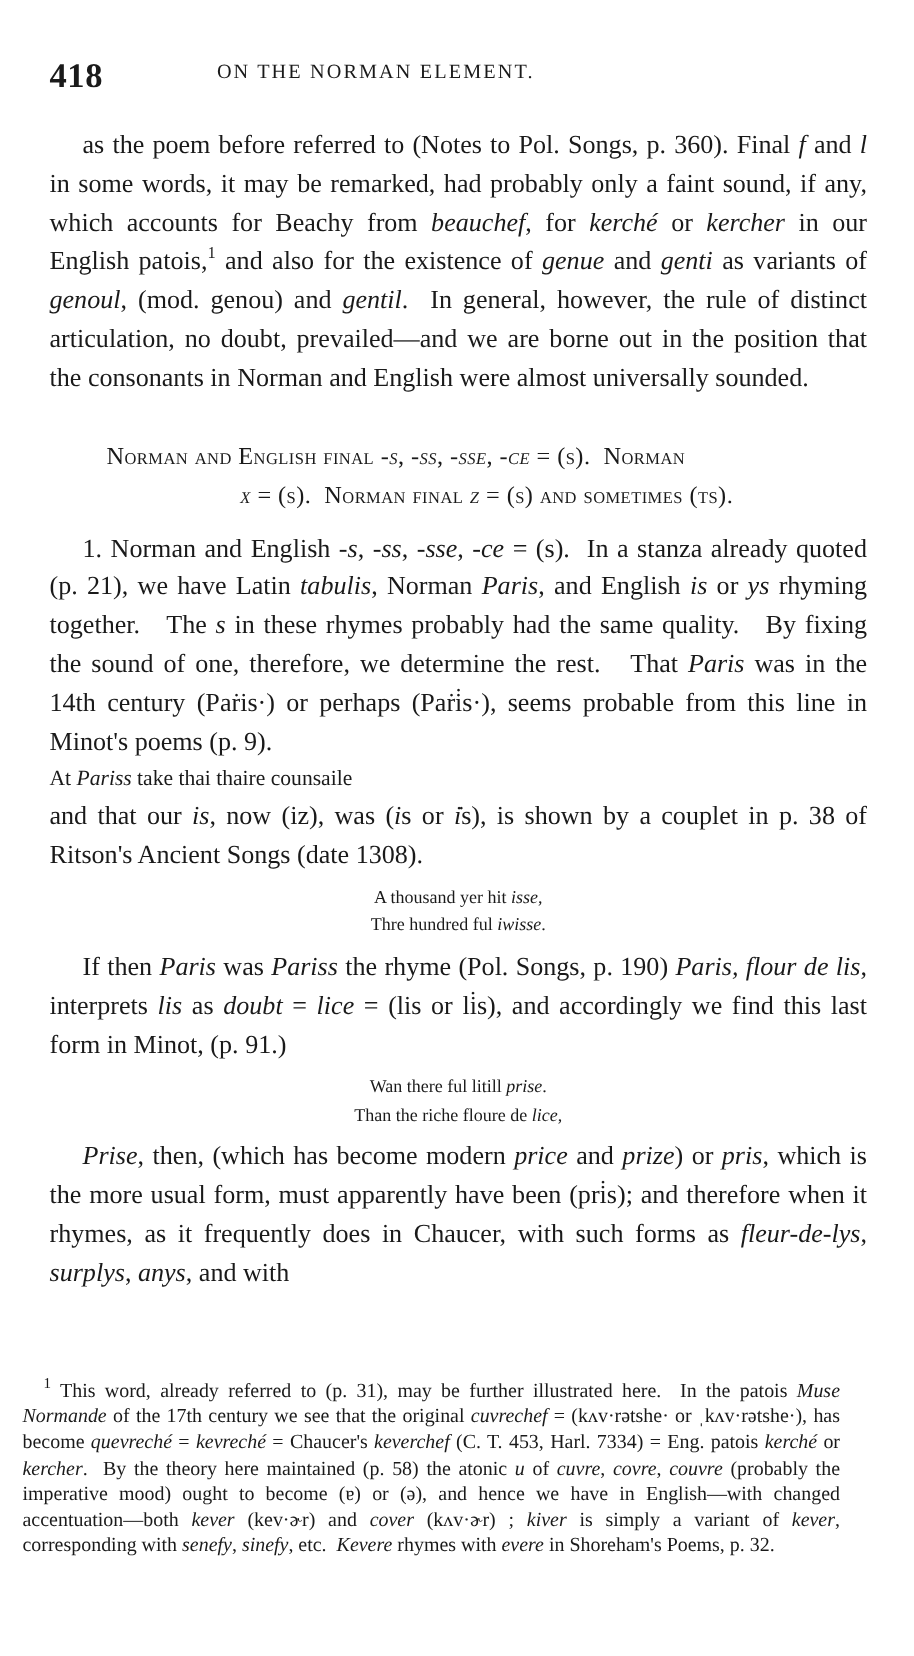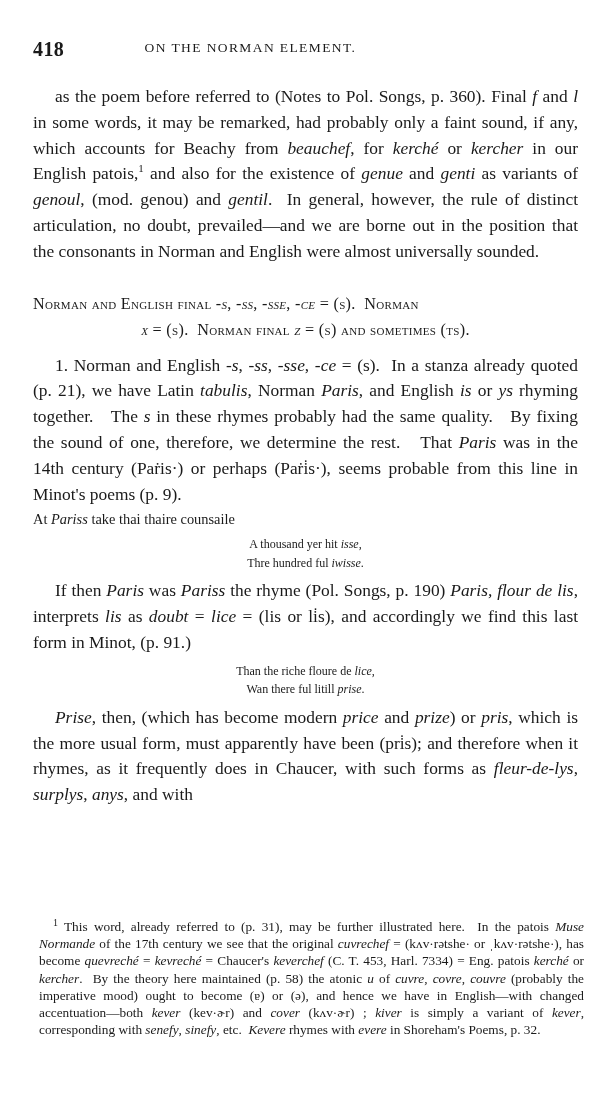--- a/index.html
+++ b/index.html
@@ -26,21 +26,21 @@
     position: absolute;
     top: 38px;
     left: 0;
     width: 609px;
     height: 20px;
   }
   .folio {
     position: absolute;
     left: 33px;
     top: 0;
-    font-size: 20px;
+    font-size: 23px;
     font-weight: bold;
     letter-spacing: 0.4px;
   }
   .running-title {
     position: absolute;
     left: 0;
     top: 2px;
     width: 483px;
     text-align: center;
     font-size: 13.5px;
@@ -66,20 +66,21 @@
   }
   .spacer-sm { height: 10px; }
   .spacer-lg { height: 26px; }
 
   .heading {
     font-size: 16.2px;
     font-variant: small-caps;
     line-height: 26px;
     letter-spacing: 0.3px;
     text-align: justify;
+    margin-left: 38px;
   }
   .heading .l2 {
     display: block;
     text-align: center;
     text-indent: 0;
   }
   .quote-center {
     text-align: left;
     font-size: 14.4px;
     line-height: 20px;
@@ -92,21 +93,21 @@
     margin: 6px 0 6px 0;
   }
   i { font-style: italic; }
   .sup {
     font-size: 11px;
     vertical-align: super;
     line-height: 0;
   }
   .footnote {
     position: absolute;
-    left: 39px;
+    left: 15px;
     top: 918px;
     width: 545px;
     font-size: 13.3px;
     line-height: 17.2px;
     text-align: justify;
   }
   .footnote .fn-mark {
     font-size: 10px;
     vertical-align: super;
     line-height: 0;
@@ -136,31 +137,32 @@
       <span>Norman and English final -<i>s</i>, -<i>ss</i>, -<i>sse</i>, -<i>ce</i> = (s).&nbsp;&nbsp;Norman</span>
       <span class="l2"><i>x</i> = (s).&nbsp;&nbsp;Norman final <i>z</i> = (s) and sometimes (ts).</span>
     </div>
 
     <div class="spacer-sm"></div>
 
     <p class="indent">1. Norman and English -<i>s</i>, -<i>ss</i>, -<i>sse</i>, -<i>ce</i> = (s).&nbsp;&nbsp;In a stanza already quoted (p. 21), we have Latin <i>tabulis</i>, Norman <i>Paris</i>, and English <i>is</i> or <i>ys</i> rhyming together.&nbsp;&nbsp;&nbsp;The <i>s</i> in these rhymes probably had the same quality.&nbsp;&nbsp;&nbsp;By fixing the sound of one, therefore, we determine the rest.&nbsp;&nbsp;&nbsp;That <i>Paris</i> was in the 14th century (Paṙis·) or perhaps (Paṙi̇s·), seems probable from this line in Minot's poems (p. 9).</p>
 
     <div class="quote-center">At <i>Pariss</i> take thai thaire counsaile</div>
 
+    <p>and that our <i>is</i>, now (iz), was (<i>i</i>s or <i>i</i>̇s), is shown by a couplet in p. 38 of Ritson's Ancient Songs (date 1308).</p>
 
     <div class="quote-block">
       <div>A thousand yer hit <i>isse</i>,</div>
       <div>Thre hundred ful <i>iwisse</i>.</div>
     </div>
 
     <p class="indent">If then <i>Paris</i> was <i>Pariss</i> the rhyme (Pol. Songs, p. 190) <i>Paris, flour de lis</i>, interprets <i>lis</i> as <i>doubt</i> = <i>lice</i> = (lis or li̇s), and accordingly we find this last form in Minot, (p. 91.)</p>
 
     <div class="quote-block">
+      <div>Wan there ful litill <i>prise</i>.</div>
       <div>Than the riche floure de <i>lice</i>,</div>
-      <div>Wan there ful litill <i>prise</i>.</div>
     </div>
 
     <p class="indent"><i>Prise</i>, then, (which has become modern <i>price</i> and <i>prize</i>) or <i>pris</i>, which is the more usual form, must apparently have been (pri̇s); and therefore when it rhymes, as it frequently does in Chaucer, with such forms as <i>fleur-de-lys</i>, <i>surplys</i>, <i>anys</i>, and with</p>
 
   </div>
 
   <div class="footnote">
     <span class="fn-first"><span class="fn-mark">1</span> This word, already referred to (p. 31), may be further illustrated here.&nbsp;&nbsp;In the patois <i>Muse Normande</i> of the 17th century we see that the original <i>cuvrechef</i> = (kʌv·rətshe· or ˌkʌv·rətshe·), has become <i>quevreché</i> = <i>kevreché</i> = Chaucer's <i>keverchef</i> (C. T. 453, Harl. 7334) = Eng. patois <i>kerché</i> or <i>kercher</i>.&nbsp;&nbsp;By the theory here maintained (p. 58) the atonic <i>u</i> of <i>cuvre</i>, <i>covre</i>, <i>couvre</i> (probably the imperative mood) ought to become (ɐ) or (ə), and hence we have in English—with changed accentuation—both <i>kever</i> (kev·ɚr) and <i>cover</i> (kʌv·ɚr) ; <i>kiver</i> is simply a variant of <i>kever</i>, corresponding with <i>senefy</i>, <i>sinefy</i>, etc.&nbsp;&nbsp;<i>Kevere</i> rhymes with <i>evere</i> in Shoreham's Poems, p. 32.</span>
   </div>
 

